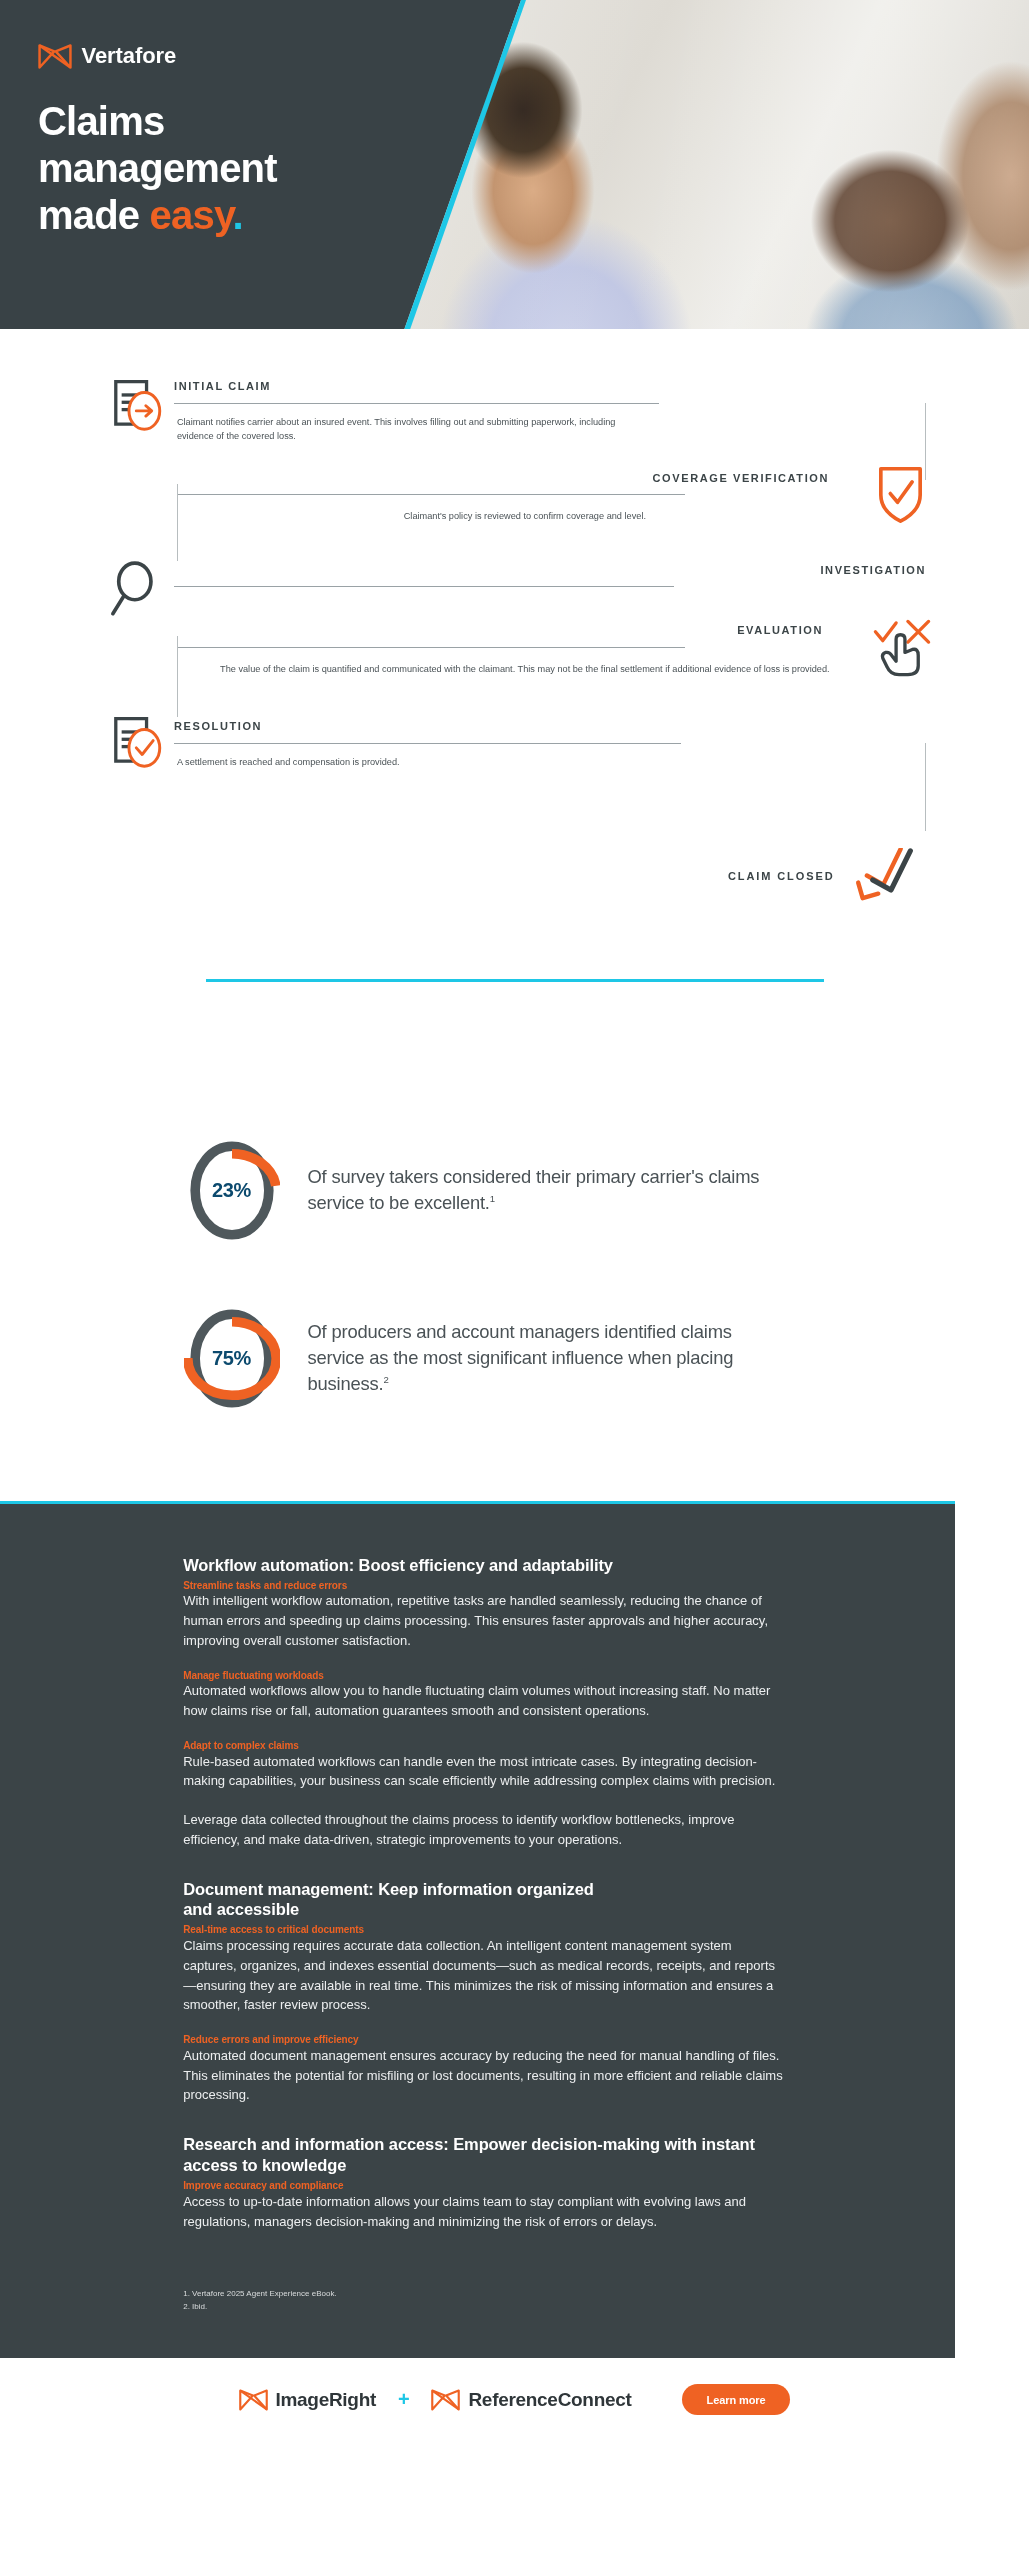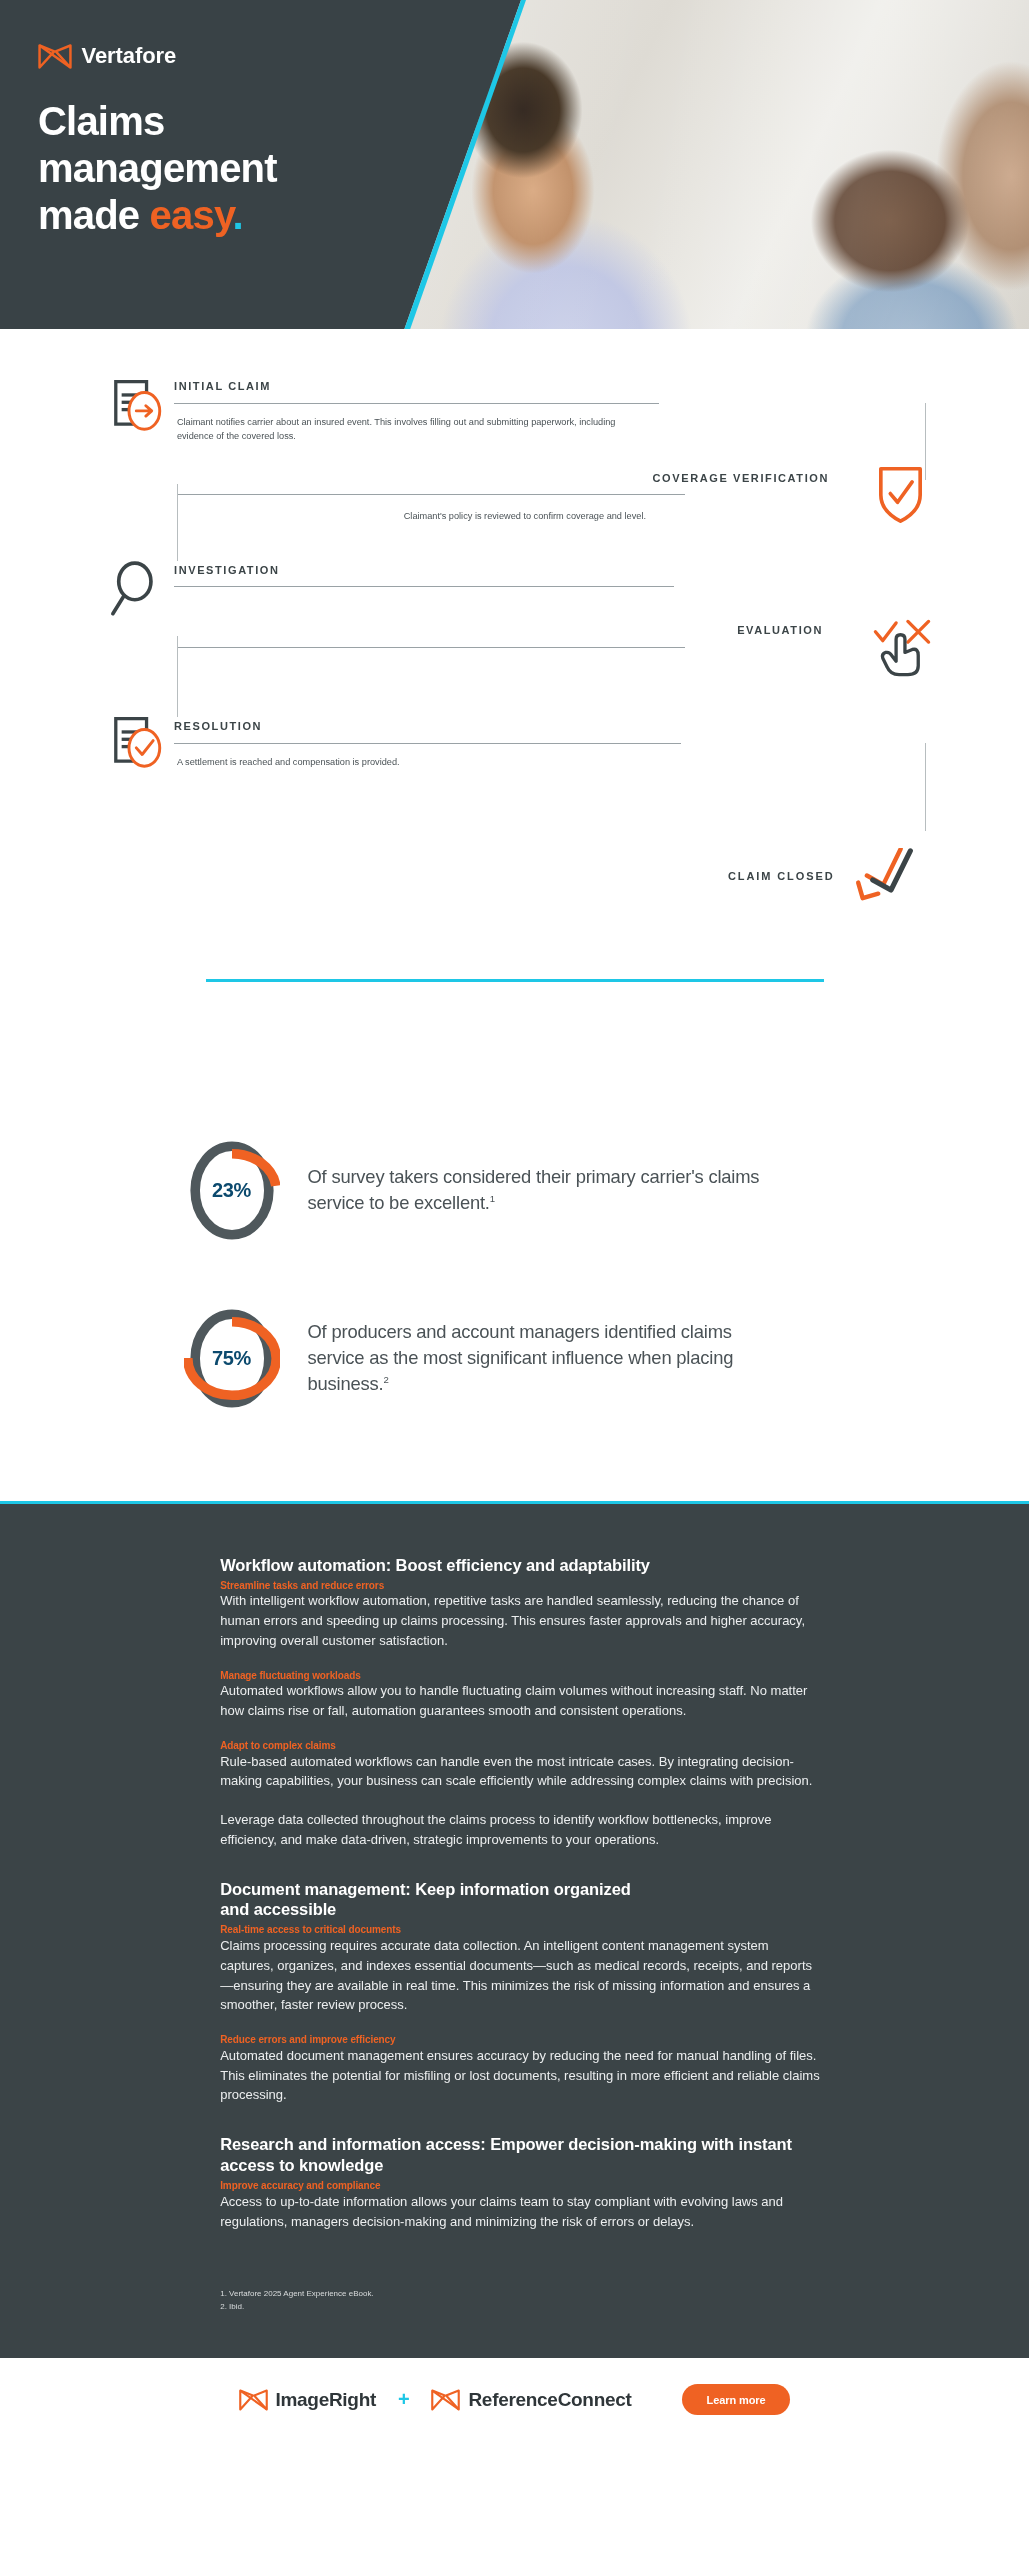--- a/index.html
+++ b/index.html
@@ -161,21 +161,21 @@
   .stat-text {
     font-size: 18.4px;
     line-height: 1.42;
     color: #4a5256;
     letter-spacing: -0.2px;
   }
   .stat-text sup { font-size: 9.6px; vertical-align: super; }
 
   
   .dark {
-    width: 1029px;
+    width: 955px;
     background: #3b4447;
     border-top: 3.7px solid #1ec7e6;
     padding: 51px 0 44px 0;
     color: #ffffff;
   }
   .dark-inner { width: 618px; margin: 0 auto; padding-left: 14.7px; }
   .sec-h {
     font-size: 16.5px;
     font-weight: bold;
     line-height: 1.26;
@@ -305,41 +305,42 @@
         </div>
       </div>
       <div class="icon-box" style="position:absolute; right:-4.4px; top:-2.9px; width:59px;">
         <svg width="51" height="62" viewBox="0 0 70 84">
           <path d="M8 6 H62 V42 Q62 64 35 78 Q8 64 8 42 Z" fill="none" stroke="#EF6223" stroke-width="5" stroke-linejoin="round"></path>
           <path d="M21 40 L31 52 L51 24" fill="none" stroke="#EF6223" stroke-width="5" stroke-linecap="round" stroke-linejoin="round"></path>
         </svg>
       </div>
     </div>
 
-    <div class="step" style="display:flex; align-items:flex-start; margin-top:-4.4px;">
+    <div class="step" style="display:flex; align-items:flex-start; margin-top:-4.4px;text-align:right;">
       <div class="icon-box" style="padding-top:1.5px;">
         <svg width="63" height="63" viewBox="0 0 86 86">
           <ellipse cx="38" cy="32" rx="22" ry="25" fill="none" stroke="#3B4447" stroke-width="5"></ellipse>
           <line x1="23" y1="52" x2="8" y2="76" stroke="#3B4447" stroke-width="5" stroke-linecap="round"></line>
         </svg>
       </div>
       <div style="flex:1; padding-top:7.4px;">
         <div class="step-title">INVESTIGATION</div>
         <div class="rule" style="margin:10.3px 0 0 0; width:500px;"></div>
       </div>
     </div>
 
     <div class="step" style="display:flex; align-items:flex-start; margin-top:-10.3px;">
       <div style="width:74px;"></div>
       <div style="flex:1; padding-top:4.4px;">
         <div class="step-title" style="text-align:right; padding-right:103px;">EVALUATION</div>
         <div style="display:flex;">
           <div class="vline" style="height:81px;"></div>
           <div style="flex:1;">
             <div class="rule" style="margin:10.3px 0 0 0; width:507px;"></div>
+            <div class="step-body" style="text-align:center; padding:14.7px 54px 0 0;">The value of the claim is quantified and communicated with the claimant. This may not be the final settlement if additional evidence of loss is provided.</div>
           </div>
         </div>
       </div>
       <div class="icon-box" style="position:absolute; right:-8.8px; top:-2.9px; width:66px;">
         <svg width="62" height="62" viewBox="0 0 84 84">
           <path d="M6 20 L16 32 L34 8" fill="none" stroke="#EF6223" stroke-width="4.5" stroke-linecap="round" stroke-linejoin="round"></path>
           <path d="M50 6 L78 34 M78 6 L50 34" fill="none" stroke="#EF6223" stroke-width="4.5" stroke-linecap="round"></path>
           <path d="M34 30 Q34 24 40 24 Q46 24 46 30 L46 48 L56 44 Q64 42 64 52 L64 66 Q64 78 50 78 L38 78 Q26 78 22 68 L16 56 Q14 50 20 48 Q25 47 28 52 L34 60 Z" fill="#ffffff" stroke="#3B4447" stroke-width="4.5" stroke-linejoin="round"></path>
         </svg>
       </div>

